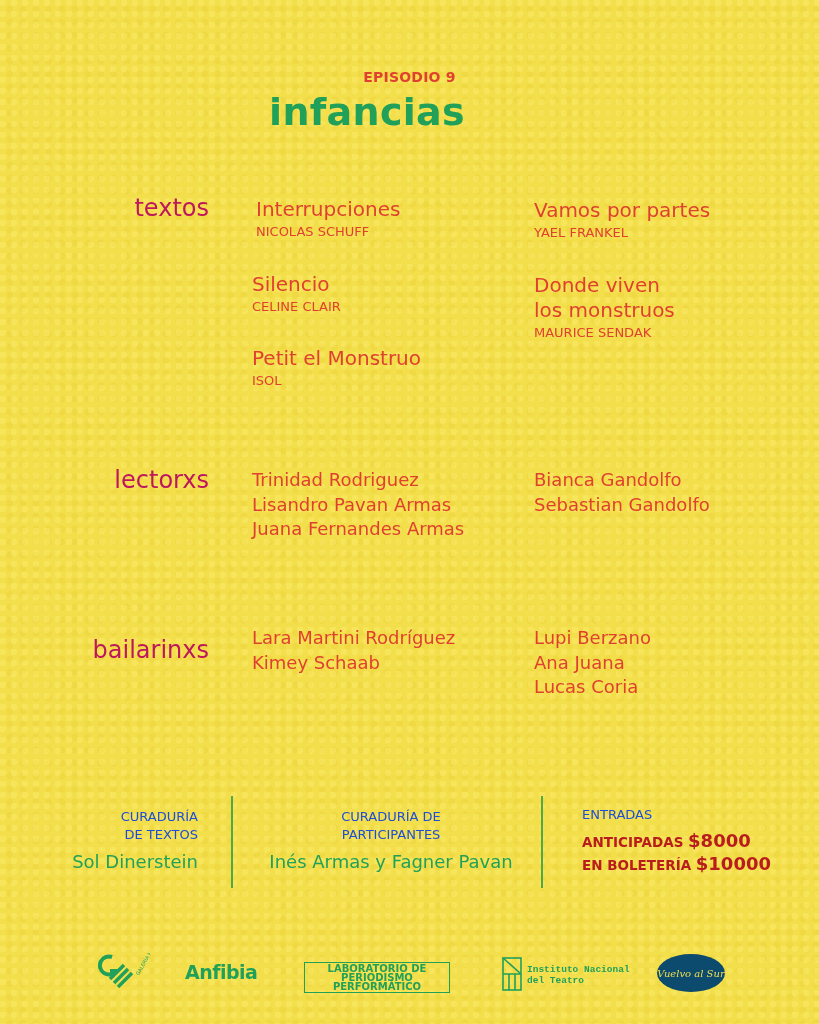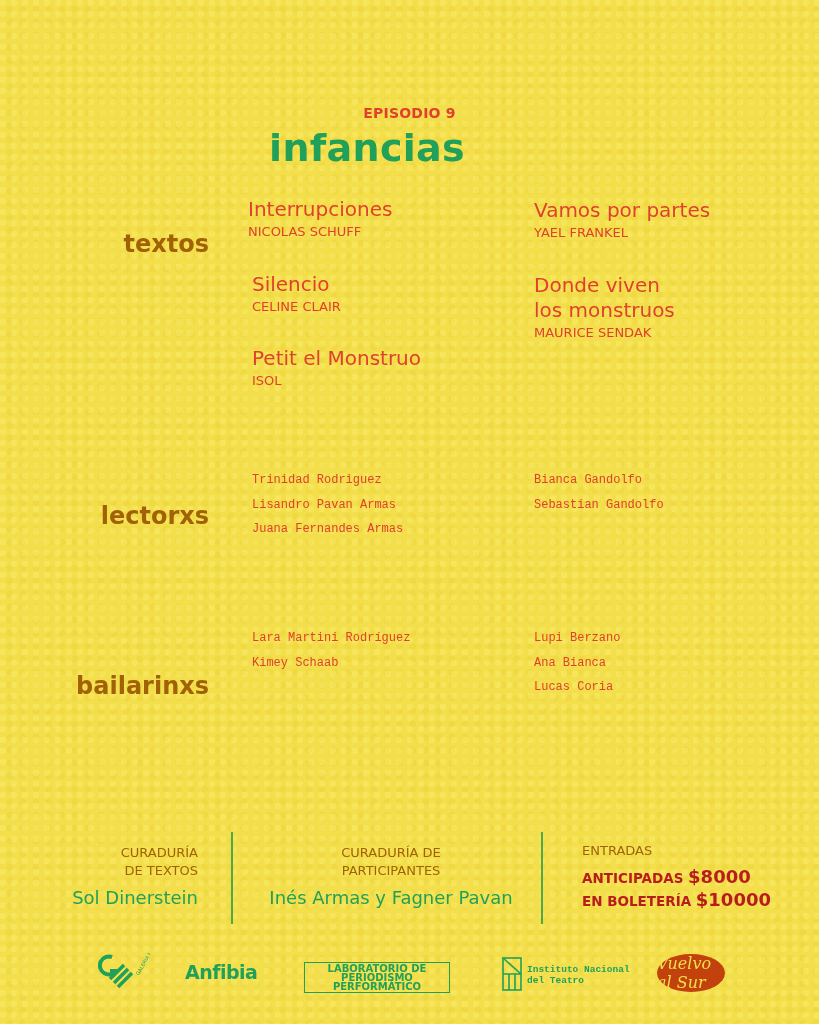--- a/index.html
+++ b/index.html
@@ -6,54 +6,54 @@
     body {
       width: 819px; height: 1024px; overflow: hidden;
       font-family: "DejaVu Sans", sans-serif;
       position: relative;
       background-color: #f3df4c;
       background-image:
         radial-gradient(circle at 25% 25%, rgba(255,240,120,0.35) 0 3px, transparent 4px),
         radial-gradient(circle at 75% 70%, rgba(230,200,40,0.25) 0 3px, transparent 4px);
       background-size: 11px 11px, 13px 13px;
     }
-    .abs { position: absolute; margin-top: 36px; }
+    .abs { position: absolute; }
 
     .ep-label { left: 0; width: 819px; top: 69px; text-align: center; font-size: 14px; font-weight: bold; color: #e0402f; letter-spacing: 0.2px; }
     .title { left: 0; width: 734px; top: 90px; text-align: center; font-size: 38px; font-weight: bold; color: #21a05a; letter-spacing: 0.3px; }
 
-    .section-label { right: 610px; text-align: right; font-size: 24px; font-weight: bold; color: #a16207; }
+    .section-label { right: 610px; text-align: right; font-size: 24px; font-weight: normal; color: #be185d; }
 
     .work { position: absolute; }
     .work-title { font-size: 20px; color: #e0402f; line-height: 25px; }
     .work-author { font-size: 13px; color: #e0402f; line-height: 18px; margin-top: 1px; }
 
-    .names { position: absolute; font-size: 12px; color: #e0402f; line-height: 24.5px; font-family: Liberation Mono, monospace; }
+    .names { position: absolute; font-size: 18px; color: #e0402f; line-height: 24.5px; }
     .names div { white-space: nowrap; }
 
-    .credit-small { font-size: 13px; color: #a16207; line-height: 18px; }
+    .credit-small { font-size: 13px; color: #1d4ed8; line-height: 18px; }
     .credit-big { font-size: 18px; color: #21a05a; }
     .divider { width: 2px; background: #4fa84a; top: 796px; height: 92px; }
 
     .price-row { font-size: 13.5px; font-weight: bold; color: #b91c1c; white-space: nowrap; }
     .price-row .amt { font-size: 18px; }
 
     .logo { position: absolute; color: #21a05a; }
     .lab-box { border: 1.5px solid #21a05a; font-size: 10px; font-weight: bold; text-align: center; line-height: 9px; padding: 1px 4px; color: #21a05a; }
-    .vuelvo { background: #c2410c; border-radius: 50%; color: #f3df4c; font-family: "DejaVu Serif", serif; font-style: italic; font-size: 16px; display: flex; align-items: center; justify-content: center; }
+    .vuelvo { background: #0c4a6e; border-radius: 50%; color: #f3df4c; font-family: "DejaVu Serif", serif; font-style: italic; font-size: 10px; display: flex; align-items: center; justify-content: center; }
   </style>
 </head>
 <body>
 
 <div class="abs ep-label">EPISODIO 9</div>
 <div class="abs title">infancias</div>
 
 <div class="abs section-label" style="top:194px;">textos</div>
 
-<div class="work" style="left:248px; top:197px;">
+<div class="work" style="left:256px; top:197px;">
   <div class="work-title">Interrupciones</div>
   <div class="work-author">NICOLAS SCHUFF</div>
 </div>
 <div class="work" style="left:252px; top:272px;">
   <div class="work-title">Silencio</div>
   <div class="work-author">CELINE CLAIR</div>
 </div>
 <div class="work" style="left:252px; top:346px;">
   <div class="work-title">Petit el Monstruo</div>
   <div class="work-author">ISOL</div>
@@ -79,21 +79,21 @@
   <div>Sebastian Gandolfo</div>
 </div>
 
 <div class="abs section-label" style="top:636px;">bailarinxs</div>
 <div class="names" style="left:252px; top:626px;">
   <div>Lara Martini Rodríguez</div>
   <div>Kimey Schaab</div>
 </div>
 <div class="names" style="left:534px; top:626px;">
   <div>Lupi Berzano</div>
-  <div>Ana Bianca</div>
+  <div>Ana Juana</div>
   <div>Lucas Coria</div>
 </div>
 
 <div class="abs" style="right:621px; top:808px; text-align:right;">
   <div class="credit-small">CURADURÍA</div>
   <div class="credit-small">DE TEXTOS</div>
   <div class="credit-big" style="margin-top:7px;">Sol Dinerstein</div>
 </div>
 <div class="abs divider" style="left:231px;"></div>
 

